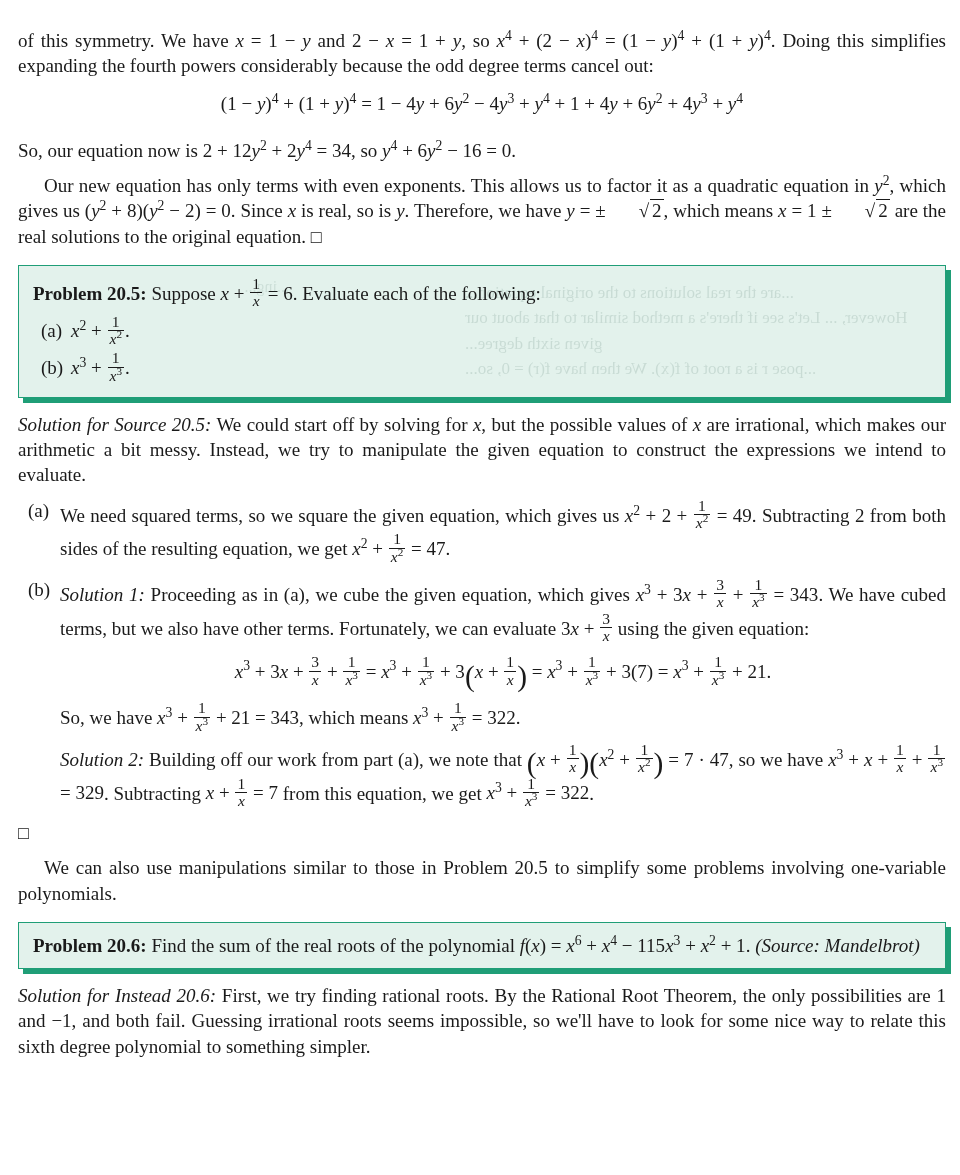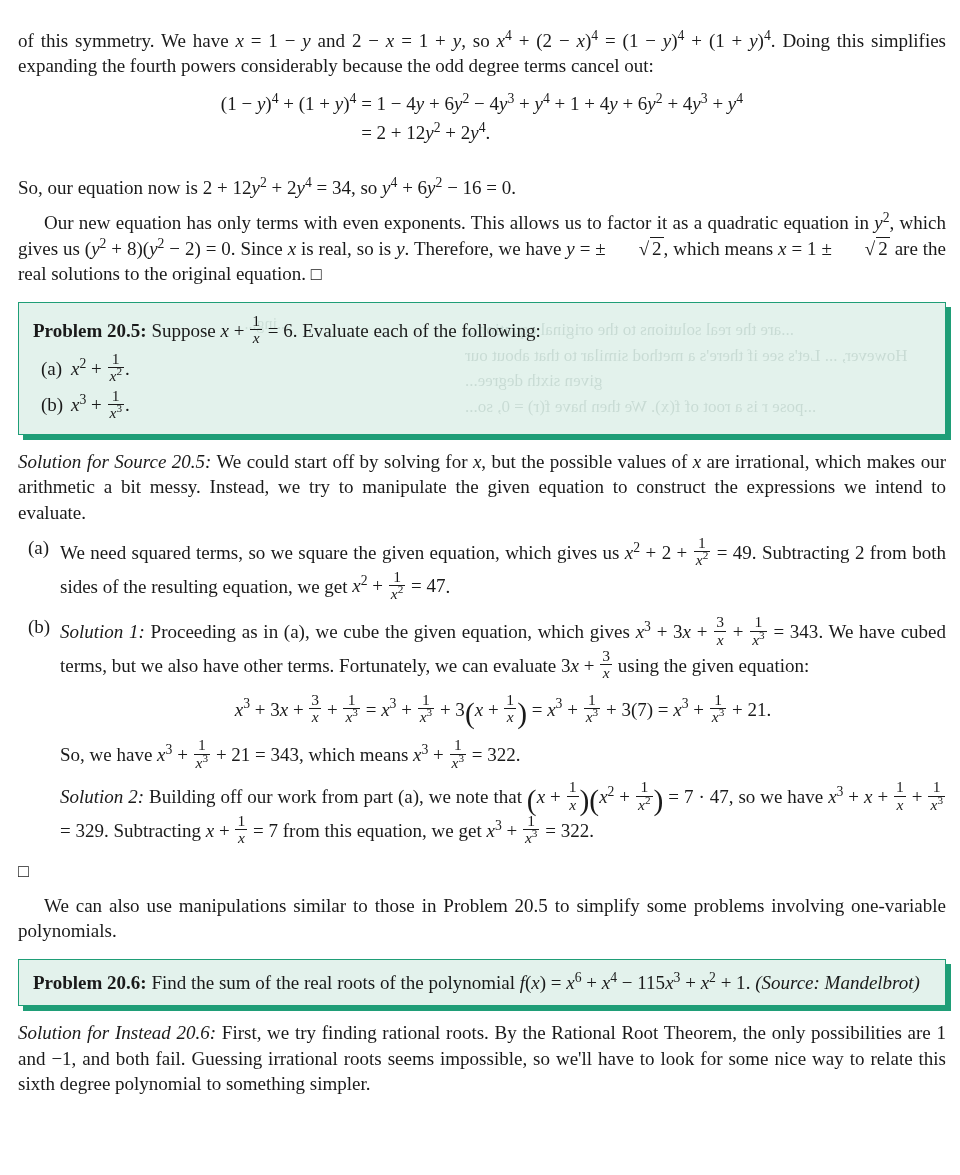--- a/index.html
+++ b/index.html
@@ -35,21 +35,21 @@
   .v { font-style: italic; }
 
   
   .display {
     text-align: center;
     margin: 10px 0 12px 0;
   }
 
   .eqalign {
     display: table;
-    margin: 8px auto 28px auto;
+    margin: 8px auto 20px auto;
     border-collapse: collapse;
   }
   .eqalign .row { display: table-row; }
   .eqalign .lhs, .eqalign .rhs {
     display: table-cell;
     vertical-align: middle;
     padding: 2px 0;
   }
   .eqalign .lhs { text-align: right; }
   .eqalign .rhs { text-align: left; }
@@ -168,24 +168,20 @@
 
   <p>
     <span>of this symmetry. We have </span><span class="math"><span class="v">x</span> = 1 − <span class="v">y</span></span><span> and </span><span class="math">2 − <span class="v">x</span> = 1 + <span class="v">y</span></span><span>, so </span><span class="math"><span class="v">x</span><sup>4</sup> + (2 − <span class="v">x</span>)<sup>4</sup> = (1 − <span class="v">y</span>)<sup>4</sup> + (1 + <span class="v">y</span>)<sup>4</sup></span><span>. Doing this simplifies expanding the fourth powers considerably because the odd degree terms cancel out:</span>
   </p>
 
   <div class="eqalign math">
     <div class="row">
       <div class="lhs">(1 − <span class="v">y</span>)<sup>4</sup> + (1 + <span class="v">y</span>)<sup>4</sup>&nbsp;</div>
       <div class="rhs">= 1 − 4<span class="v">y</span> + 6<span class="v">y</span><sup>2</sup> − 4<span class="v">y</span><sup>3</sup> + <span class="v">y</span><sup>4</sup> + 1 + 4<span class="v">y</span> + 6<span class="v">y</span><sup>2</sup> + 4<span class="v">y</span><sup>3</sup> + <span class="v">y</span><sup>4</sup></div>
     </div>
-    <div class="row">
-      <div class="lhs">&nbsp;</div>
-      <div class="rhs">= 2 + 12<span class="v">y</span><sup>2</sup> + 2<span class="v">y</span><sup>4</sup>.</div>
-    </div>
   </div>
 
   <p>
     <span>So, our equation now is </span><span class="math">2 + 12<span class="v">y</span><sup>2</sup> + 2<span class="v">y</span><sup>4</sup> = 34</span><span>, so </span><span class="math"><span class="v">y</span><sup>4</sup> + 6<span class="v">y</span><sup>2</sup> − 16 = 0</span><span>.</span>
   </p>
 
   <p class="indent">
     <span>Our new equation has only terms with even exponents.  This allows us to factor it as a quadratic equation in </span><span class="math"><span class="v">y</span><sup>2</sup></span><span>, which gives us </span><span class="math">(<span class="v">y</span><sup>2</sup> + 8)(<span class="v">y</span><sup>2</sup> − 2) = 0</span><span>.  Since </span><span class="math v">x</span><span> is real, so is </span><span class="math v">y</span><span>.  Therefore, we have </span><span class="math"><span class="v">y</span> = ± <span class="sqrt">√<span class="radicand">2</span></span></span><span>, which means </span><span class="math"><span class="v">x</span> = 1 ± <span class="sqrt">√<span class="radicand">2</span></span></span><span> are the real solutions to the original equation.</span> <span class="qed">□</span>
   </p>
 

